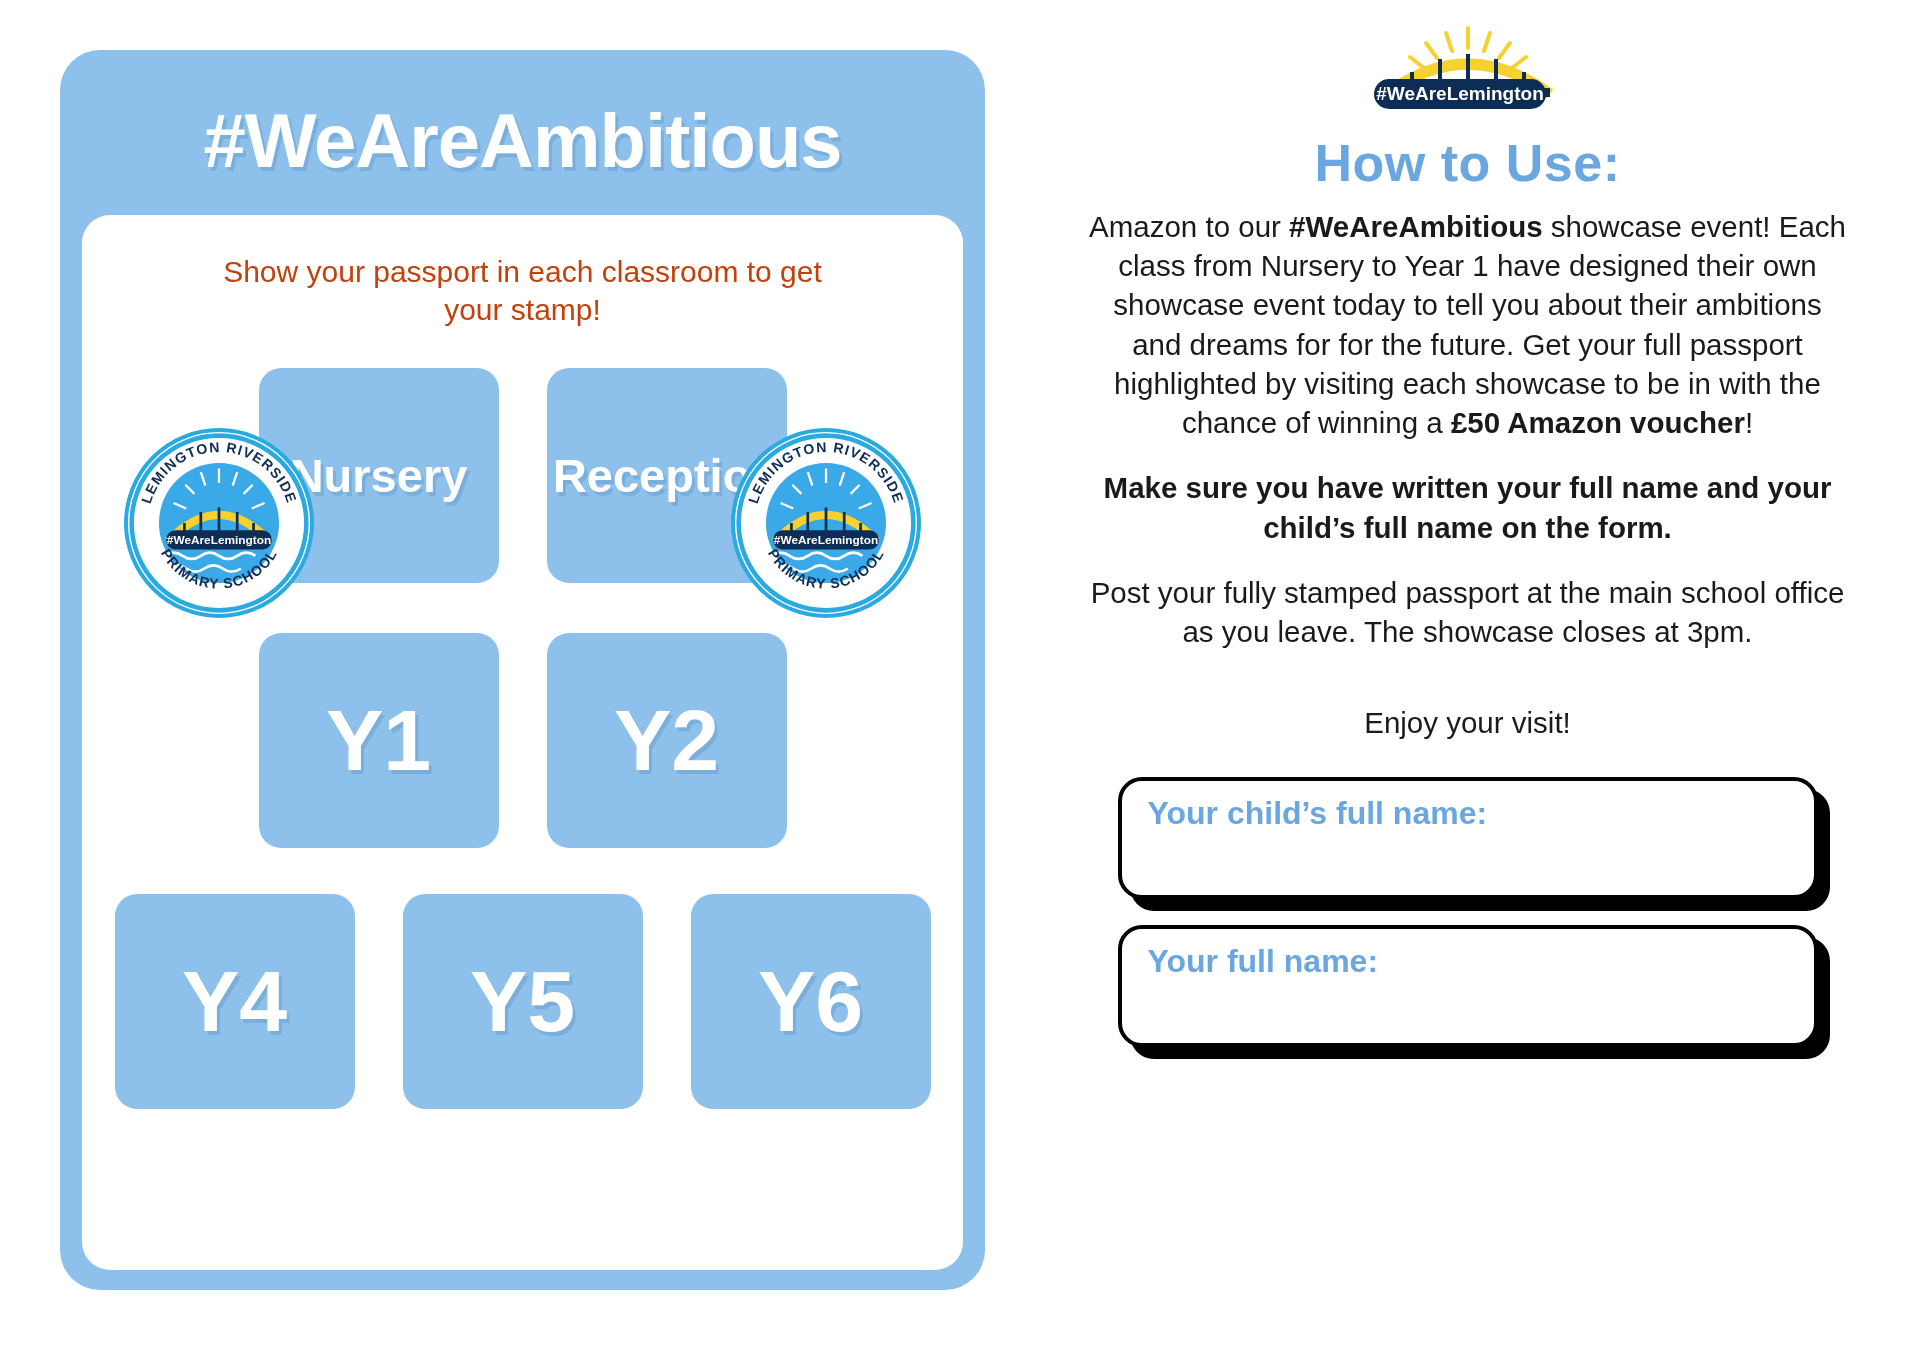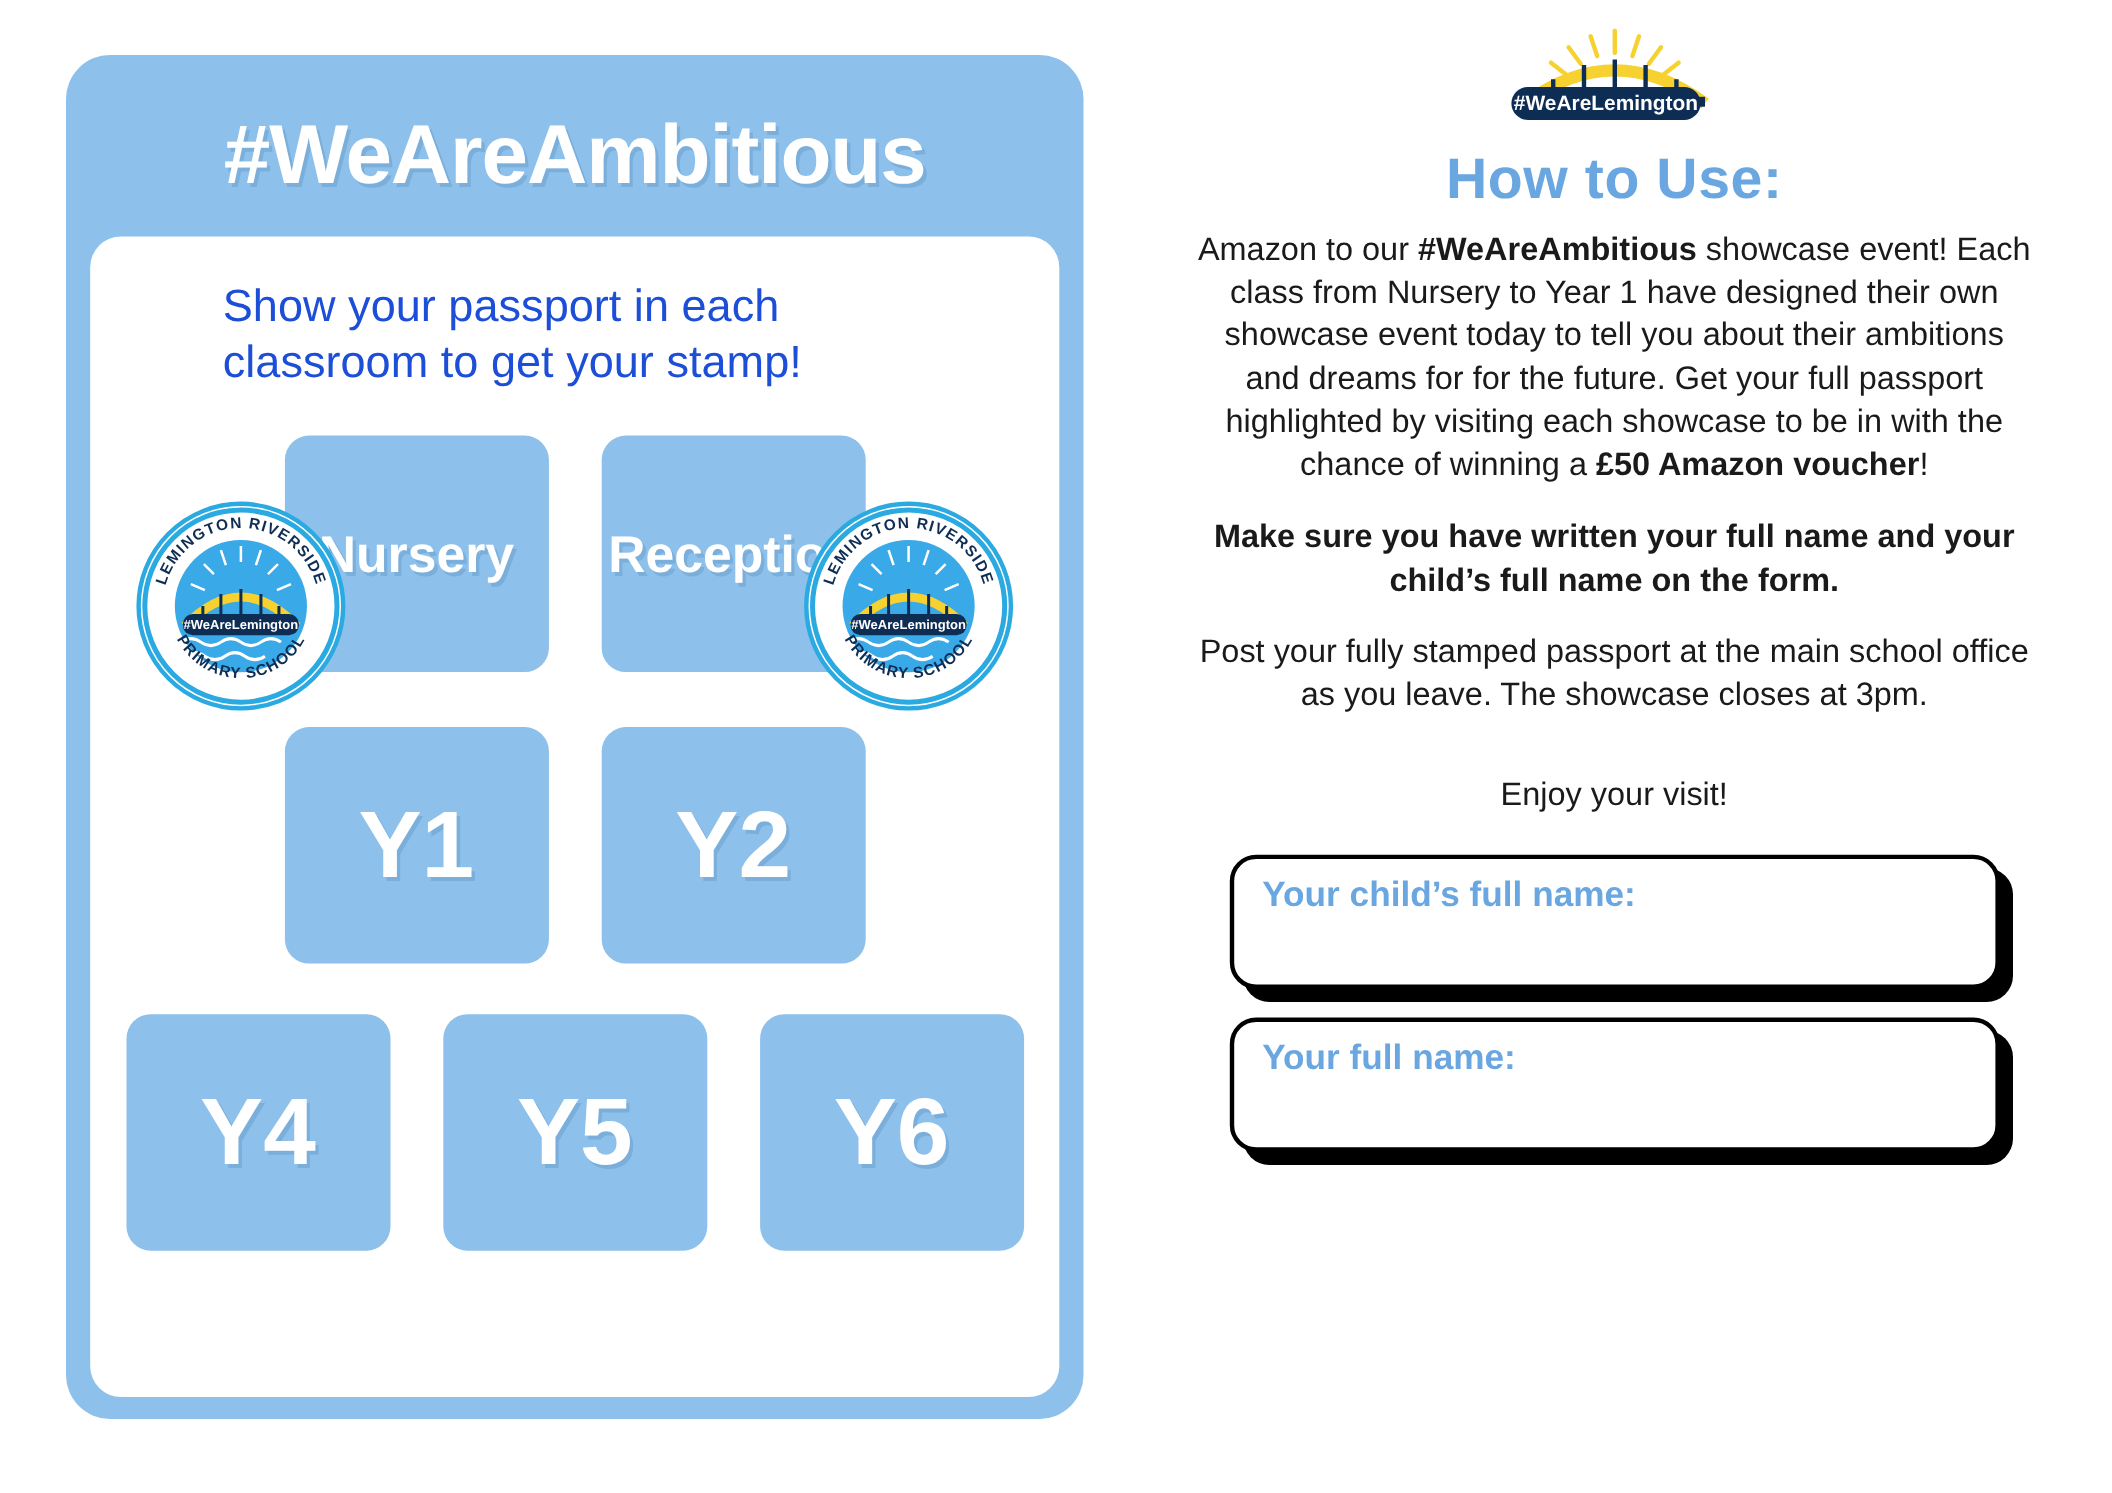--- a/index.html
+++ b/index.html
@@ -60,22 +60,23 @@
     top: 165px;
     width: 881px;
     height: 1055px;
     background: #ffffff;
     border-radius: 28px;
     box-sizing: border-box;
     padding: 20px 24px;
   }
 
   .instruction {
-    color: #1d4ed8;
-    font-size: 41px;
+    text-align: center;
+    color: #c2410c;
+    font-size: 30px;
     line-height: 1.25;
     margin: 18px auto 0 auto;
     max-width: 640px;
     font-weight: normal;
   }
 
   .logo-row {
     position: relative;
     height: 0;
   }

